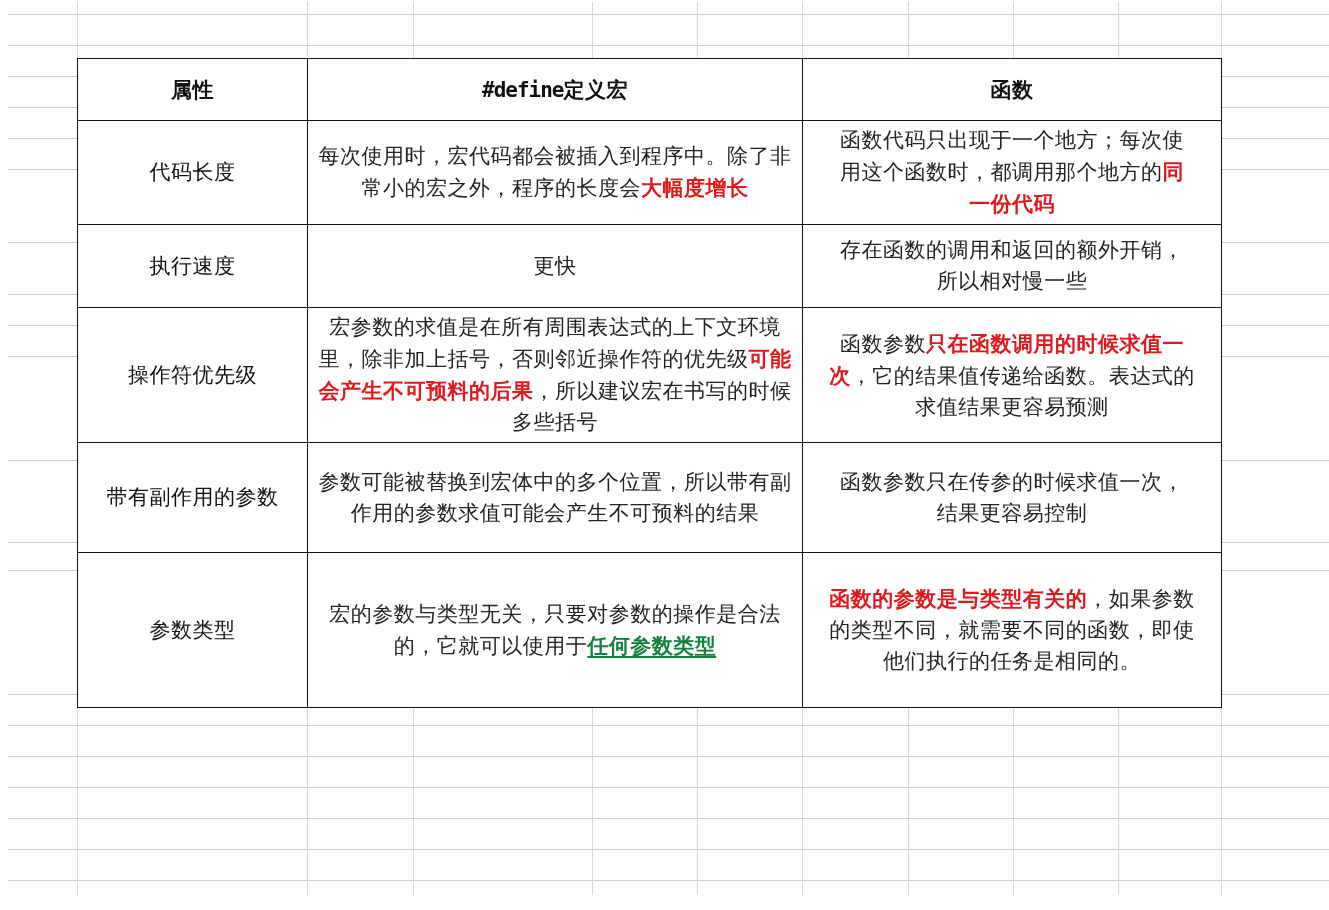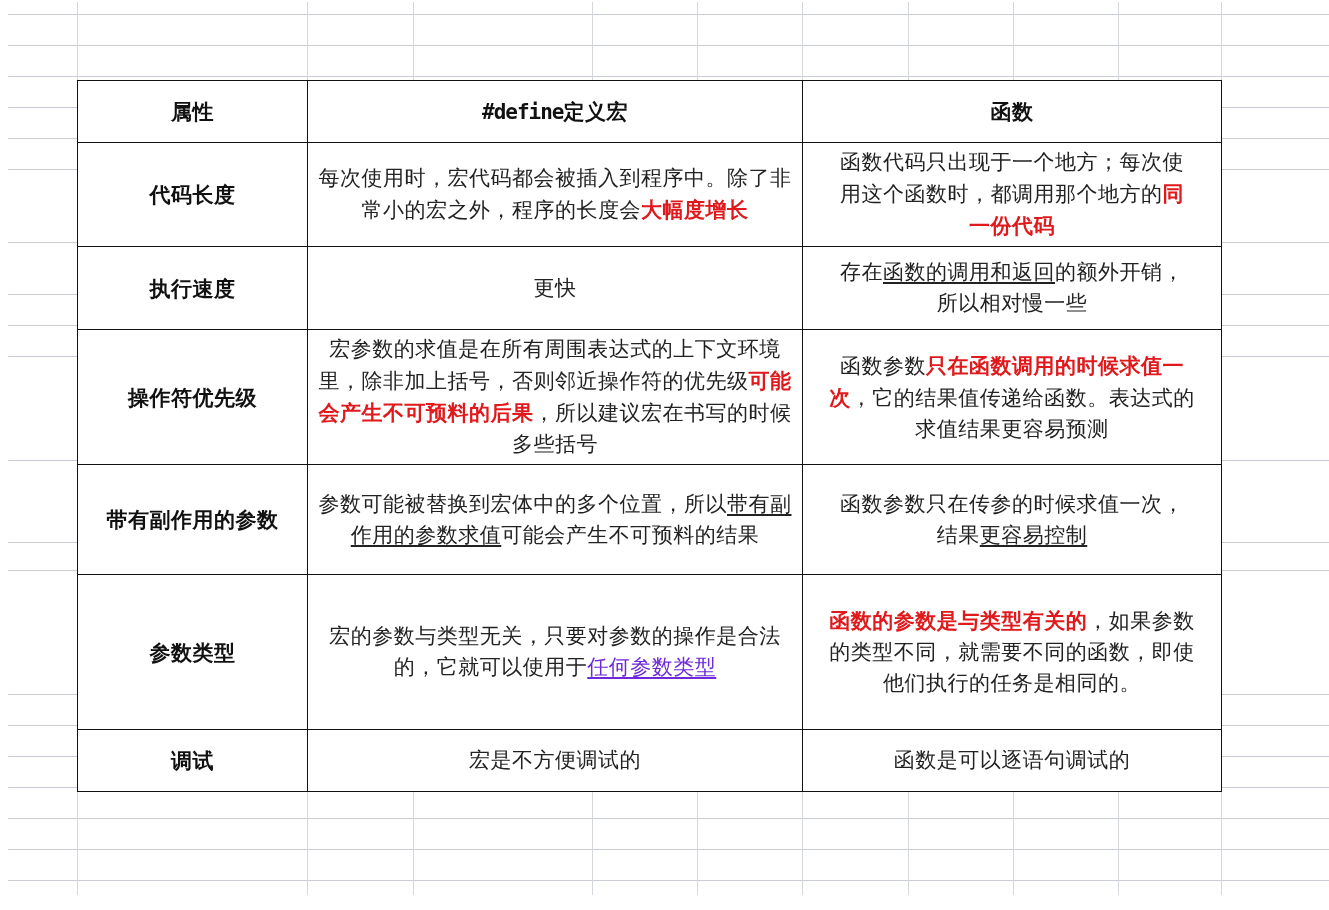--- a/index.html
+++ b/index.html
@@ -30,60 +30,59 @@
     .gv {
       position: absolute;
       top: 2px;
       width: 1px;
       height: 893px;
       background: #d4d7dc;
     }
     table.cmp {
       position: absolute;
       left: 77px;
-      top: 80px;
+      top: 58px;
       border-collapse: collapse;
       background: #ffffff;
       table-layout: fixed;
     }
     table.cmp td, table.cmp th {
       border: 1.5px solid #111111;
       text-align: center;
       vertical-align: middle;
       padding: 0 8px;
       color: #222222;
       font-size: 21px;
       line-height: 31px;
       font-weight: normal;
       letter-spacing: 0.5px;
     }
     table.cmp th {
       font-weight: bold;
       color: #111111;
     }
     table.cmp td.attr {
-      font-weight: bold;
+      font-weight: normal;
       color: #111111;
     }
     .mono {
       font-family: "DejaVu Sans Mono", "Liberation Mono", monospace;
       font-weight: bold;
       letter-spacing: -1px;
     }
     .red {
       color: #e0191c;
       font-weight: bold;
     }
     .ul {
-      text-decoration: underline;
       text-underline-offset: 3px;
     }
     .orange {
-      color: #6d28d9;
-      font-weight: normal;
+      color: #15803d;
+      font-weight: bold;
       text-decoration: underline;
       text-underline-offset: 3px;
     }
   </style>
 </head>
 <body>
 
 <div class="grid">
   <div class="gh" style="top:14px"></div>
   <div class="gh" style="top:45px"></div>
@@ -154,20 +153,15 @@
     <td><span>参数可能被替换到宏体中的多个位置，所以</span><span class="ul">带有副作用的参数求值</span><span>可能会产生不可预料的结果</span></td>
     <td style="padding:0 28px"><span>函数参数只在传参的时候求值一次，结果</span><span class="ul">更容易控制</span></td>
   </tr>
 
   <tr style="height:155px">
     <td class="attr"><span>参数类型</span></td>
     <td><span>宏的参数与类型无关，只要对参数的操作是合法的，它就可以使用于</span><span class="orange">任何参数类型</span></td>
     <td style="padding:0 17px"><span class="red">函数的参数是与类型有关的</span><span>，如果参数的类型不同，就需要不同的函数，即使他们执行的任务是相同的。</span></td>
   </tr>
 
-  <tr style="height:62px">
-    <td class="attr"><span>调试</span></td>
-    <td><span>宏是不方便调试的</span></td>
-    <td><span>函数是可以逐语句调试的</span></td>
-  </tr>
 
 </tbody>
   </table>
 
 </body></html>

